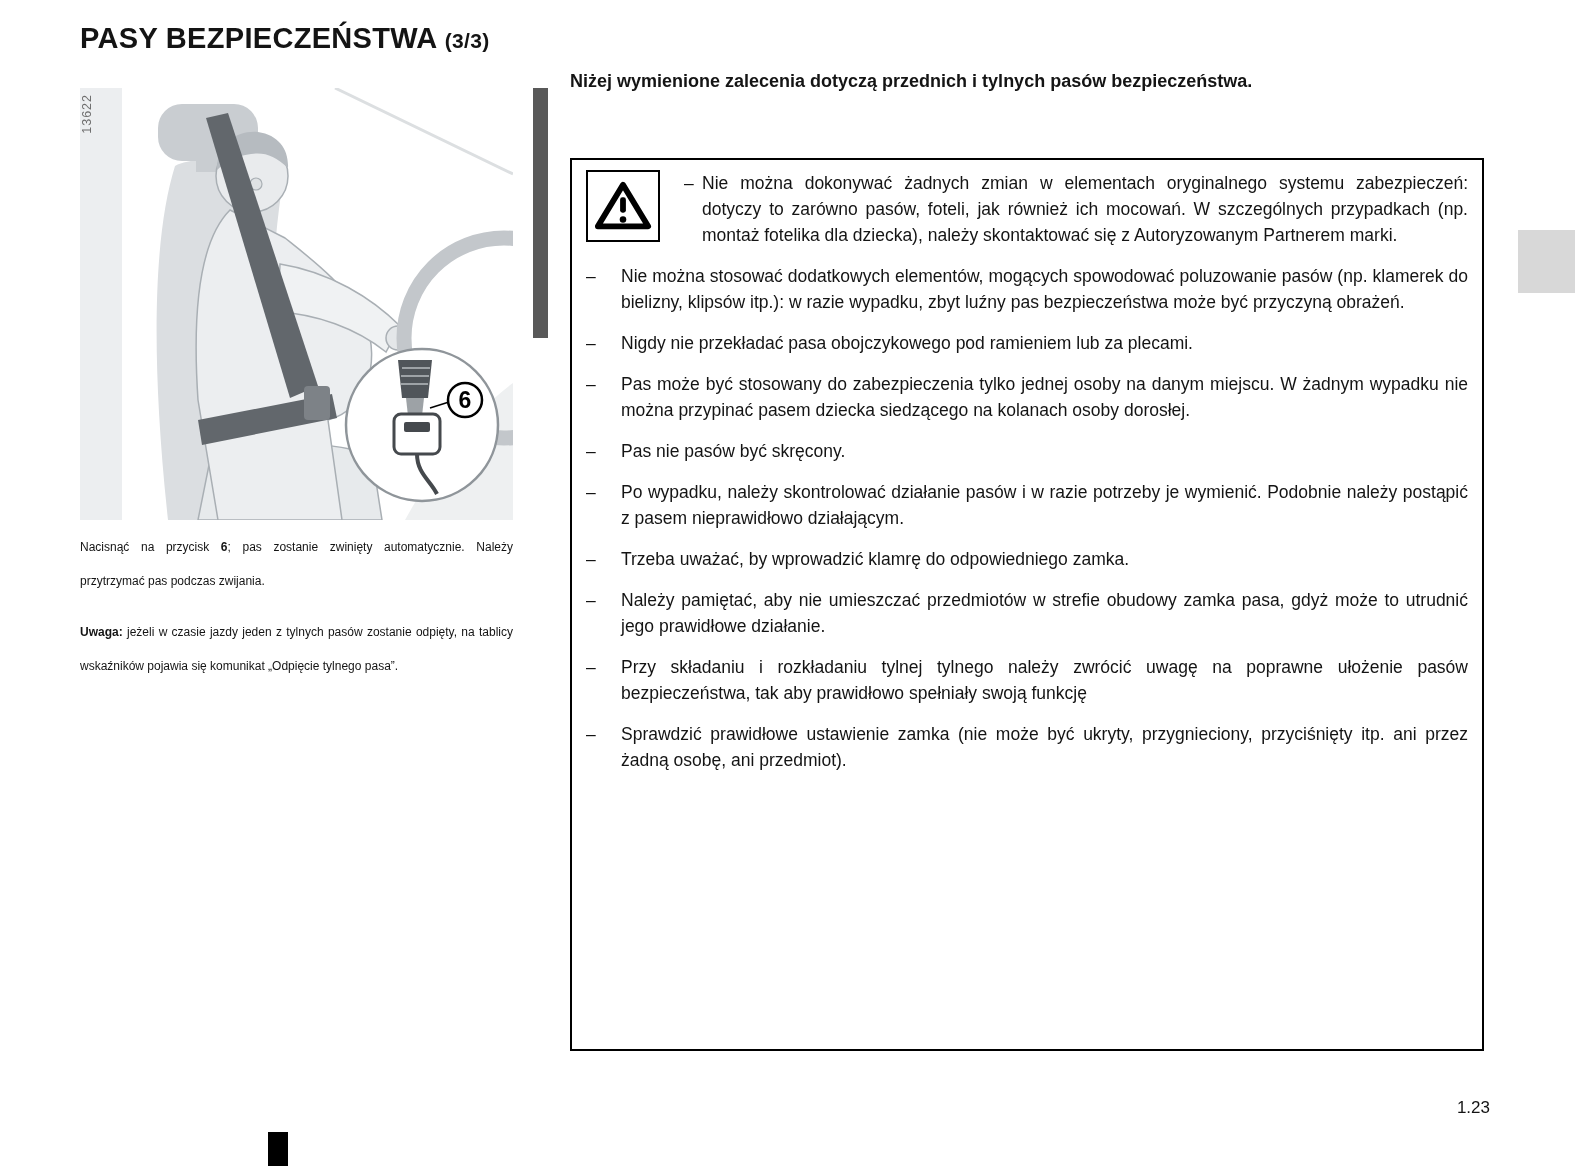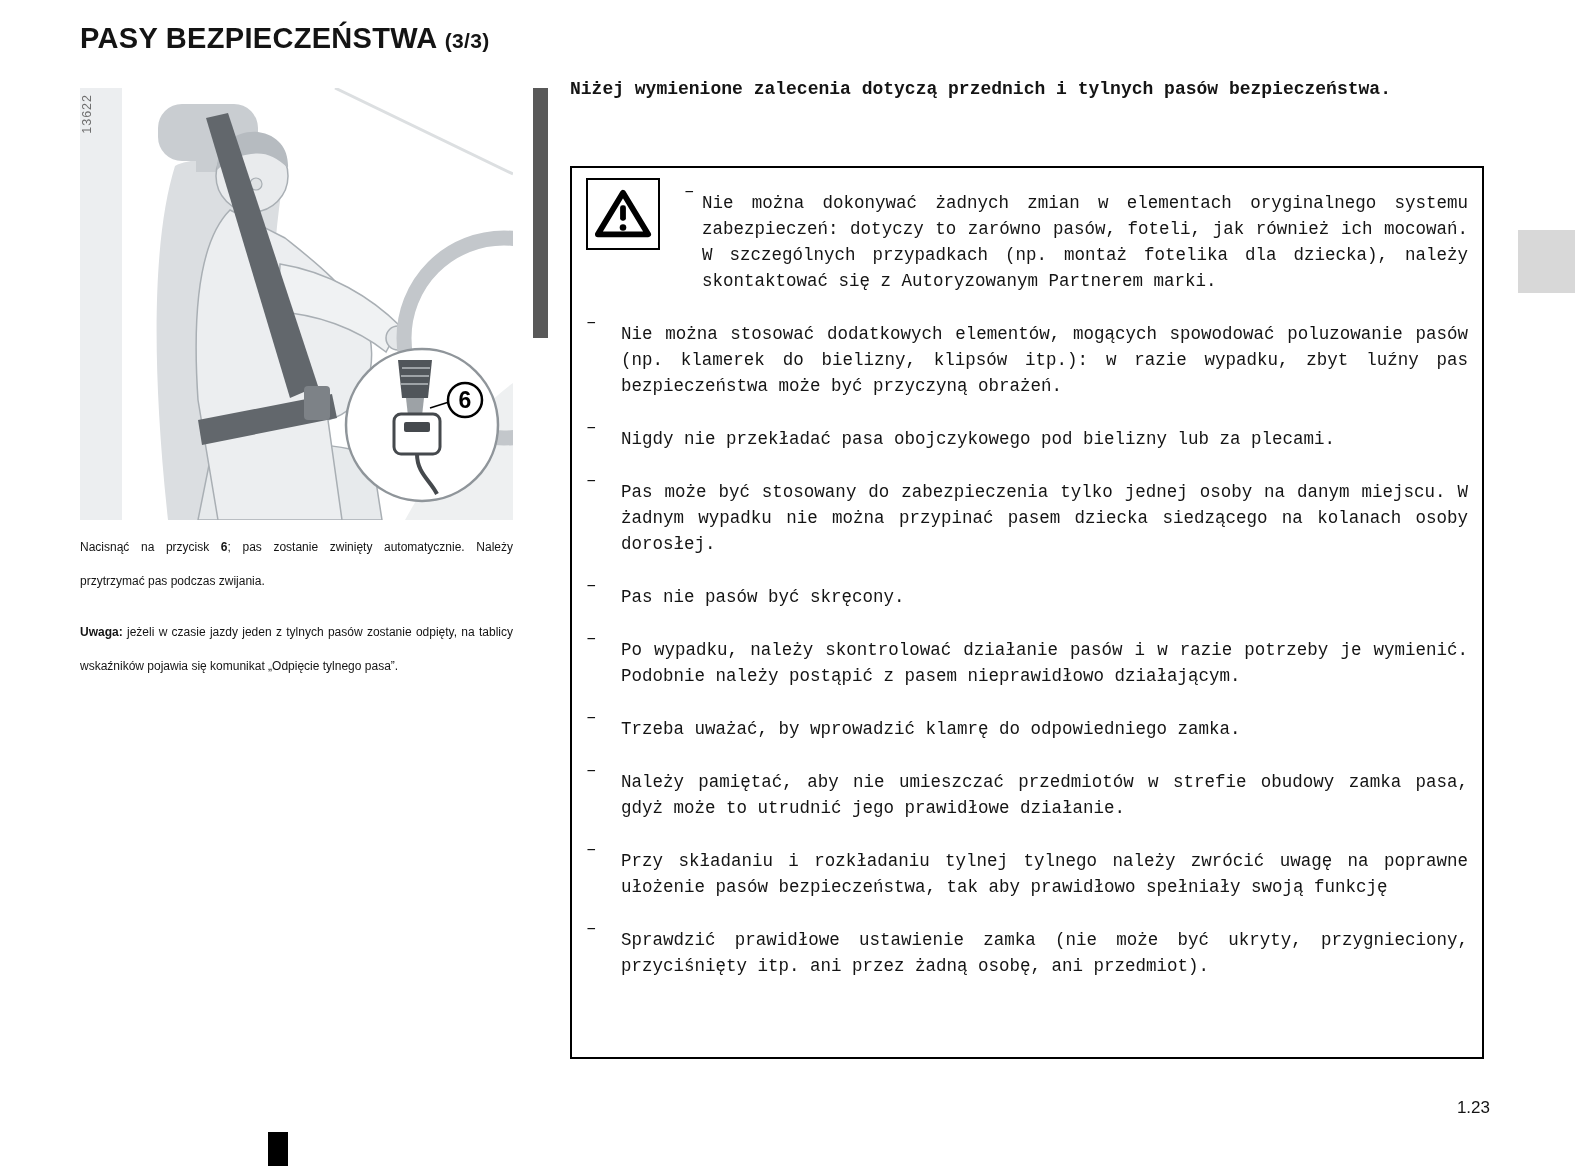--- a/index.html
+++ b/index.html
@@ -43,21 +43,21 @@
     margin: 6px 0 8px 0;
     font-size: 23px; font-weight: bold;
   }
   .left-col p {
     margin: 0 0 17px 0;
     font-size: 12px; line-height: 34px;
     text-align: justify;
   }
 
   
-  .right-col { position: absolute; left: 570px; top: 76px; width: 914px; font-family: Liberation Mono, monospace; }
+  .right-col { position: absolute; left: 570px; top: 68px; width: 914px; }
   .intro {
     margin: 0;
     font-size: 18px; font-weight: bold; line-height: 26px;
   }
   .warning-box {
     margin-top: 64px;
     border: 2px solid #000;
     padding: 10px 14px 20px 14px;
     min-height: 893px;
   }
@@ -69,21 +69,21 @@
     margin-right: 24px;
   }
   .item, .first-item-text {
     display: flex;
     font-size: 17.5px; line-height: 26px;
   }
   .item { margin-bottom: 15px; }
   .first-item-text { flex: 1; }
   .dash { flex: 0 0 35px; }
   .first-item-text .dash { flex: 0 0 18px; }
-  .txt { flex: 1; text-align: justify; margin-top: 12px; }
+  .txt { flex: 1; text-align: justify; }
 
   
   .page-number {
     position: absolute; right: 85px; bottom: 48px;
     font-size: 17px;
   }
   .side-tab {
     position: absolute; right: 0; top: 230px;
     width: 57px; height: 63px;
     background: #d8d8d8;
@@ -183,21 +183,21 @@
         <span class="txt">Nie można dokonywać żadnych zmian w elementach oryginalnego systemu zabezpieczeń: dotyczy to zarówno pasów, foteli, jak również ich mocowań. W szczególnych przypadkach (np. montaż fotelika dla dziecka), należy skontaktować się z Autoryzowanym Partnerem marki.</span>
       </div>
     </div>
 
     <div class="item">
       <span class="dash">–</span>
       <span class="txt">Nie można stosować dodatkowych elementów, mogących spowodować poluzowanie pasów (np. klamerek do bielizny, klipsów itp.): w razie wypadku, zbyt luźny pas bezpieczeństwa może być przyczyną obrażeń.</span>
     </div>
     <div class="item">
       <span class="dash">–</span>
-      <span class="txt">Nigdy nie przekładać pasa obojczykowego pod bielizny lub za plecami.</span>
+      <span class="txt">Nigdy nie przekładać pasa obojczykowego pod ramieniem lub za plecami.</span>
     </div>
     <div class="item">
       <span class="dash">–</span>
       <span class="txt">Pas może być stosowany do zabezpieczenia tylko jednej osoby na danym miejscu. W żadnym wypadku nie można przypinać pasem dziecka siedzącego na kolanach osoby dorosłej.</span>
     </div>
     <div class="item">
       <span class="dash">–</span>
       <span class="txt">Pas nie pasów być skręcony.</span>
     </div>
     <div class="item">

